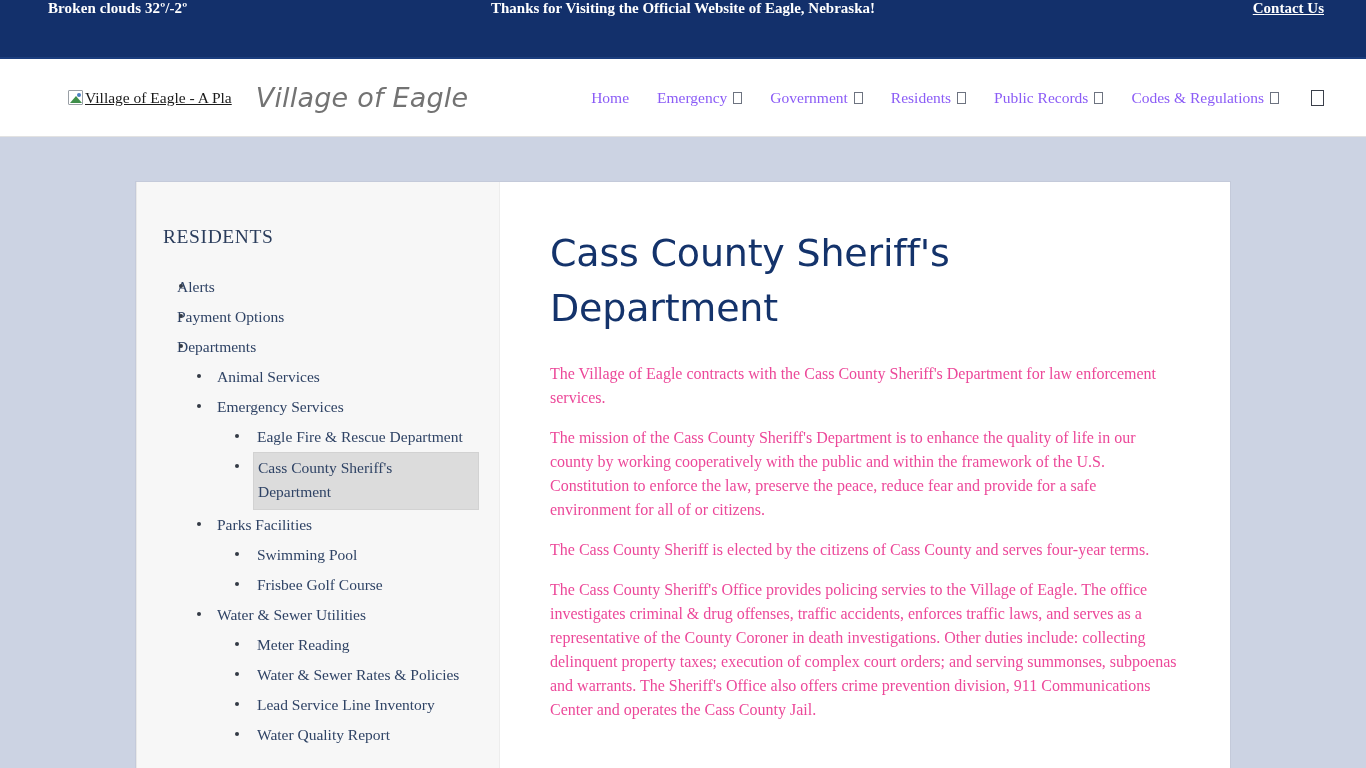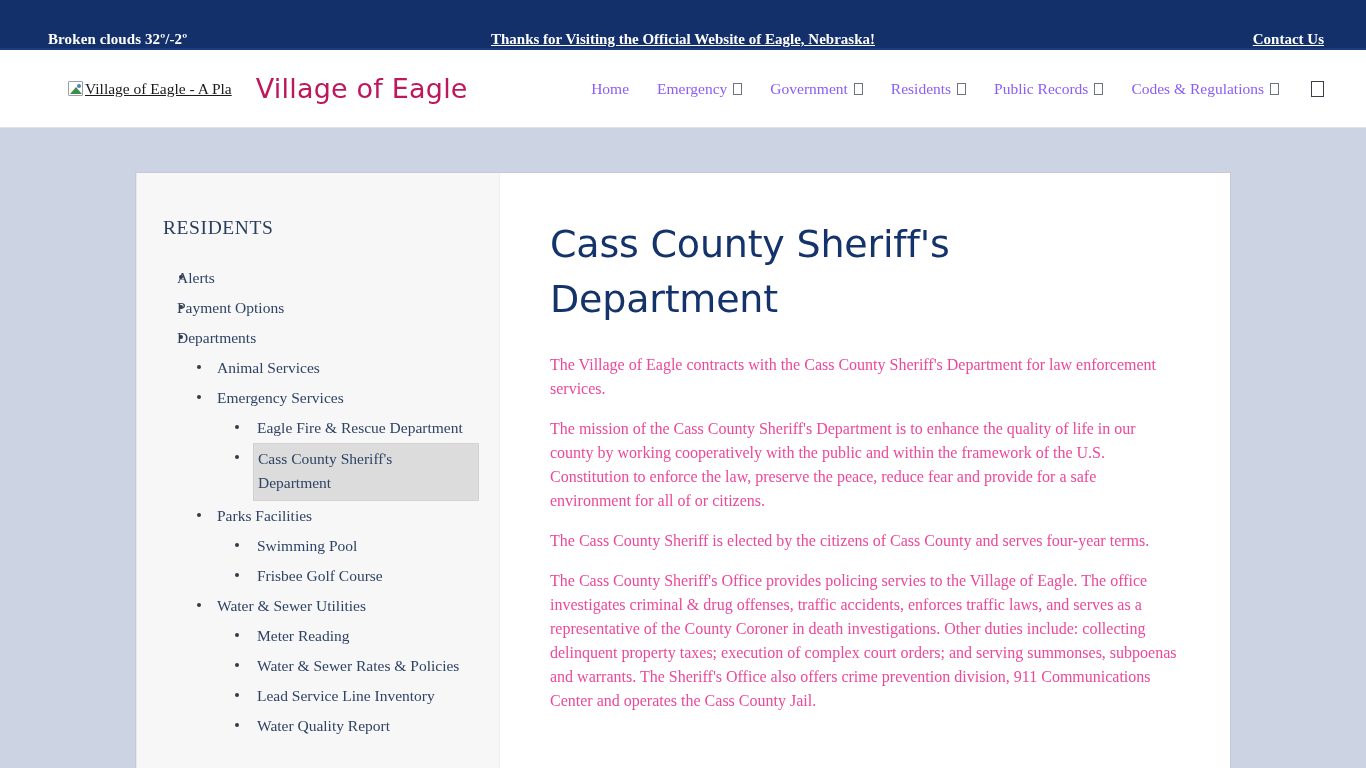--- a/index.html
+++ b/index.html
@@ -7,28 +7,27 @@
   html, body {
     width: 1366px;
     height: 768px;
     overflow: hidden;
     background: #ccd3e3;
     font-family: "Liberation Serif", "DejaVu Serif", serif;
   }
 
   
   .topbar {
-    height: 50px;
+    height: 59px;
     background: #13306b;
     color: #ffffff;
     display: flex;
-    align-items: flex-end;
+    align-items: flex-start;
     position: relative;
     border-bottom: 2px solid #1b3d7d;
-    text-decoration: underline;
   }
   .topbar-weather {
     position: absolute;
     left: 48px;
     font-size: 15px;
     font-weight: bold;
     letter-spacing: .1px;
     white-space: nowrap;
   }
   .topbar-tagline {
@@ -104,23 +103,24 @@
     font-size: 15.5px;
     color: #1a1a1a;
     text-decoration: underline;
     white-space: nowrap;
   }
   .site-title {
     margin-left: 24px;
     font-family: "DejaVu Sans", "Liberation Sans", sans-serif;
     font-size: 27px;
     font-weight: 400;
-    color: #be185d;
+    color: #737373;
     letter-spacing: .2px;
     white-space: nowrap;
+    font-style: italic;
   }
 
   .mainnav {
     margin-left: auto;
     display: flex;
     align-items: center;
     gap: 0;
   }
   .navitem {
     display: flex;

